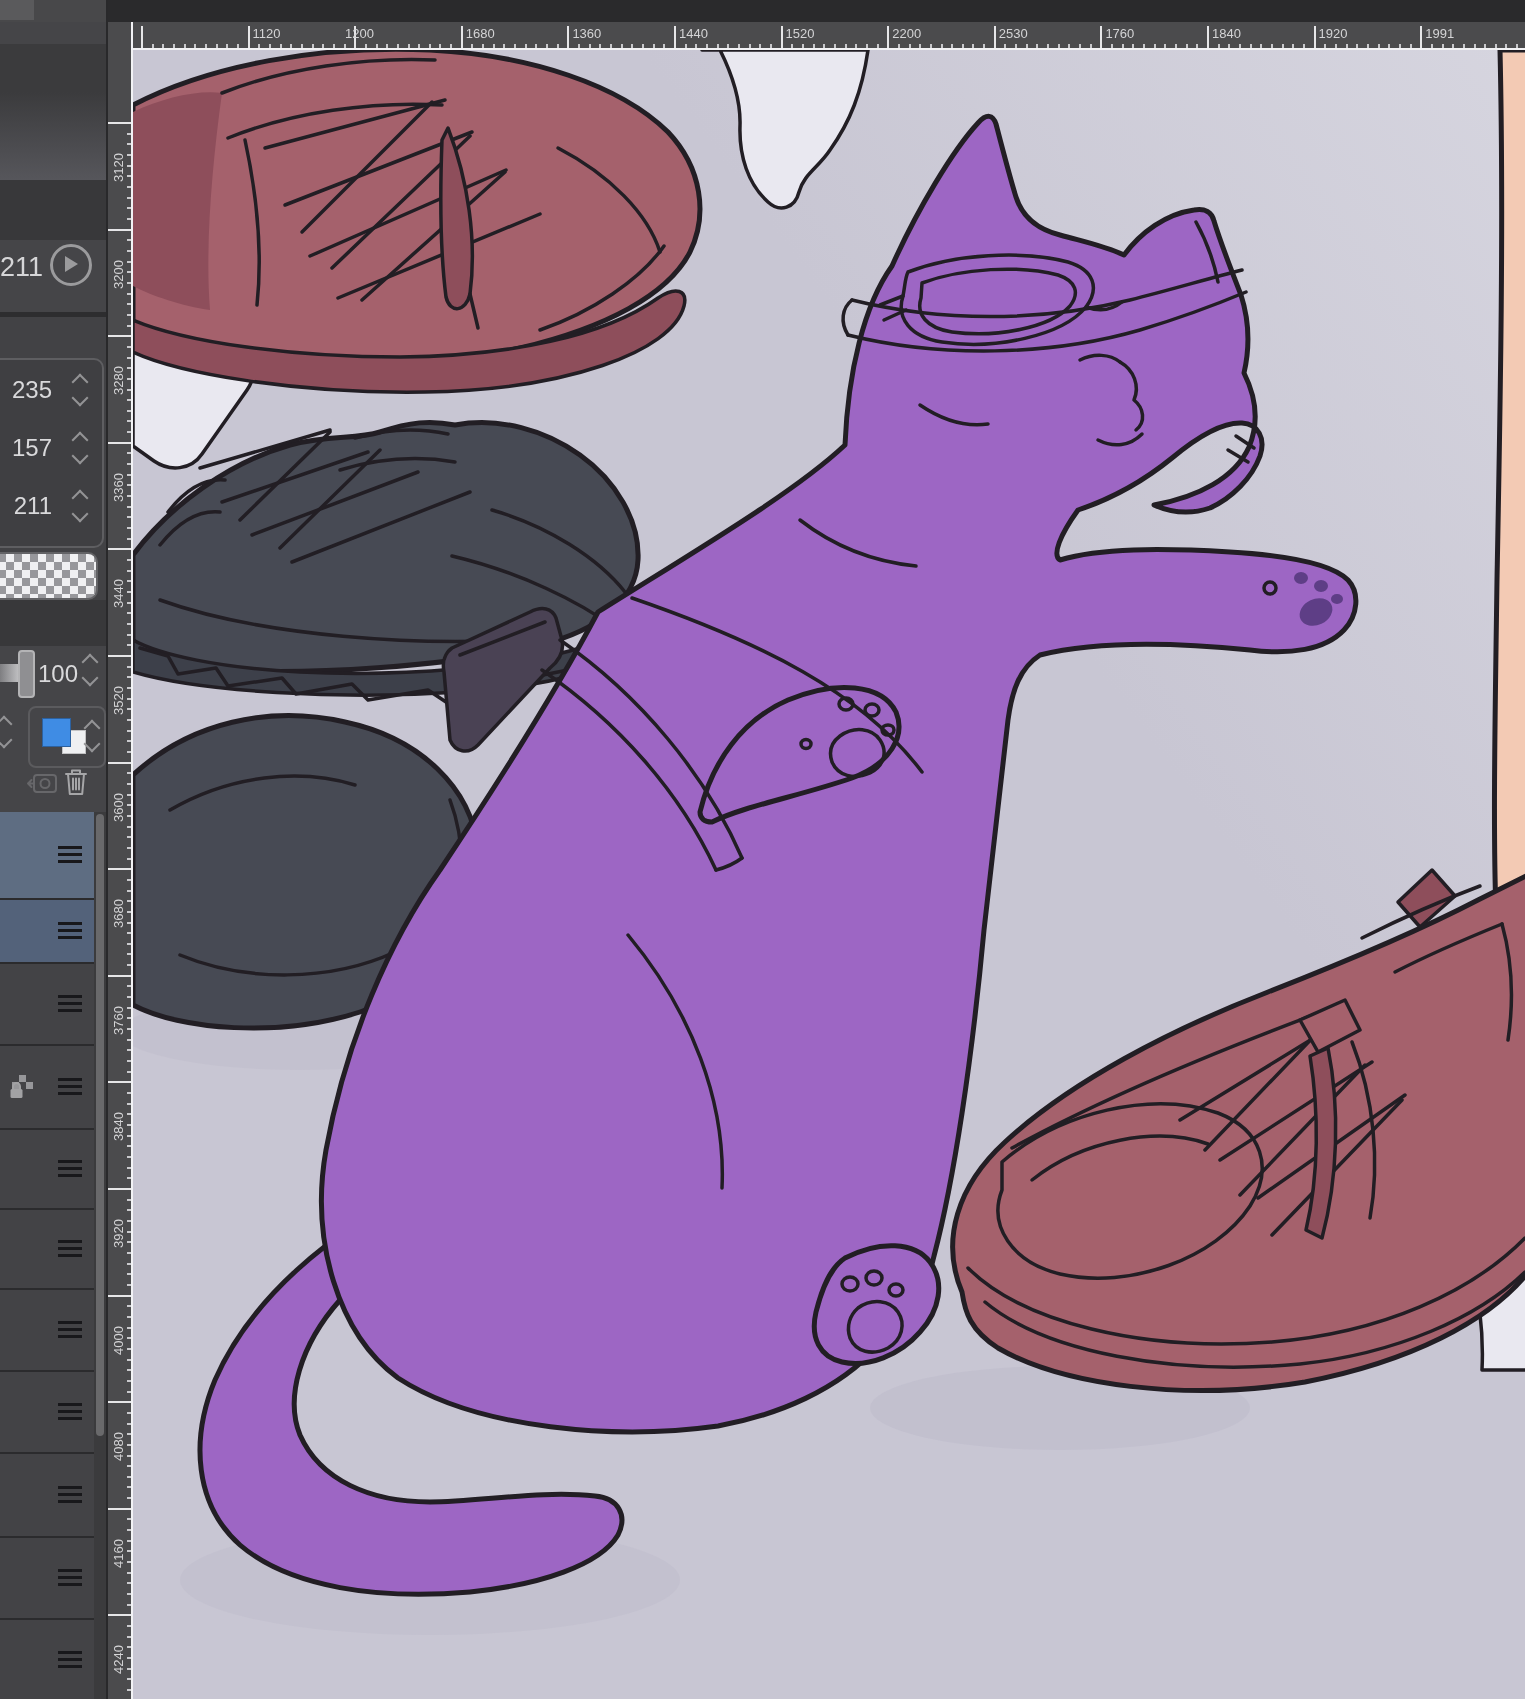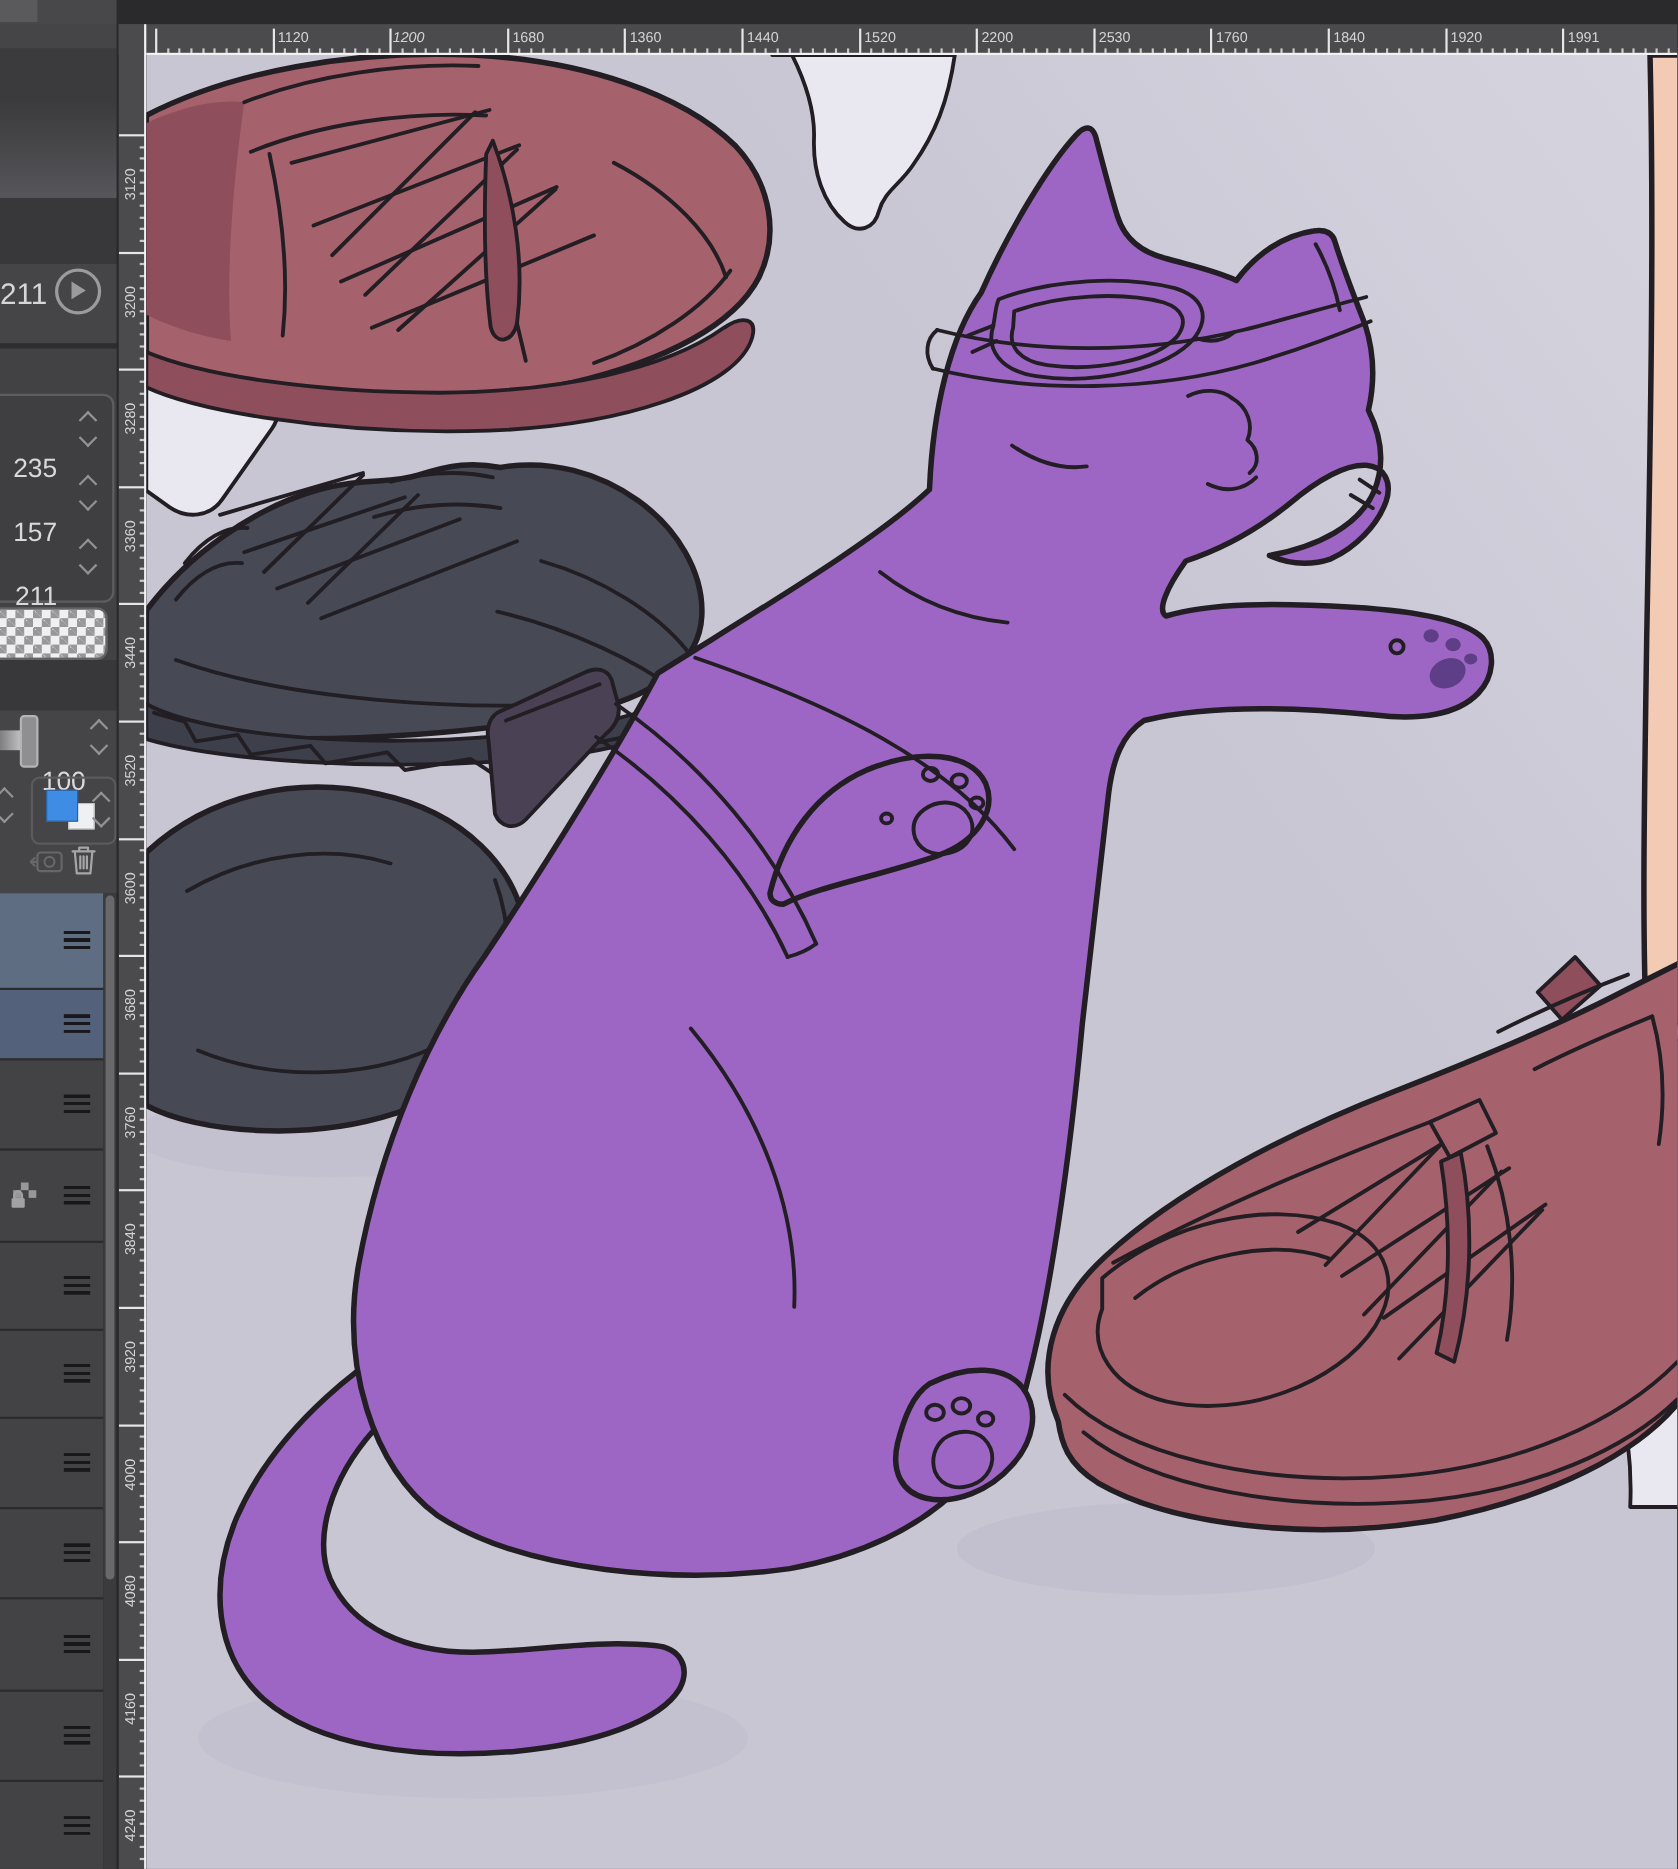--- a/index.html
+++ b/index.html
@@ -3,21 +3,21 @@
 <meta charset="utf-8">
 <style>
   html,body{margin:0;padding:0;background:#2a2a2c;}
   #app{position:relative;width:1525px;height:1699px;overflow:hidden;
        font-family:"Liberation Sans",sans-serif;-webkit-font-smoothing:antialiased;}
   
   #sidebar{position:absolute;left:0;top:0;width:108px;height:1699px;background:#414144;}
   .panel{position:absolute;left:0;width:108px;}
   .sep{position:absolute;left:0;width:108px;background:#2d2d2f;}
   #sidebar-edge{position:absolute;left:106px;top:0;width:2px;height:1699px;background:#29292b;}
-  .num{color:#d9d9db;font-size:24px;margin-top:37px;}
+  .num{color:#d9d9db;font-size:24px;}
   #tool-value{position:absolute;left:0px;top:252px;font-size:27px;color:#d6d6d8;}
   #circ-icon{position:absolute;left:50px;top:244px;width:36px;height:36px;border:3px solid #9b9b9d;border-radius:50%;}
   #circ-icon .tri{position:absolute;left:12px;top:9px;width:0;height:0;border-left:13px solid #9b9b9d;border-top:8px solid transparent;border-bottom:8px solid transparent;}
   #rgb-box{position:absolute;left:-14px;top:358px;width:114px;height:186px;background:#3f3f42;border:2px solid #5e5e61;border-radius:10px;}
   .val-row{position:absolute;left:0;width:110px;height:46px;}
   .val-row .num{position:absolute;right:46px;top:8px;}
   .stepper{position:absolute;right:8px;top:4px;width:20px;height:38px;}
   .chv{position:absolute;left:4px;width:10px;height:10px;border-right:2.5px solid #939395;border-bottom:2.5px solid #939395;}
   .chv.up{top:4px;transform:rotate(-135deg);}
   .chv.down{top:20px;transform:rotate(45deg);}
@@ -221,21 +221,21 @@
       <div class="tick-h" style="left: 150.26px;"></div>
       <div class="tick-h" style="left: 160.92px;"></div>
       <div class="tick-h" style="left: 171.58px;"></div>
       <div class="tick-h" style="left: 182.24px;"></div>
       <div class="tick-h" style="left: 192.9px;"></div>
       <div class="tick-h" style="left: 203.56px;"></div>
       <div class="tick-h" style="left: 214.22px;"></div>
       <div class="tick-h" style="left: 224.88px;"></div>
       <div class="tick-h" style="left: 235.54px;"></div>
       <div class="tick-h major" style="left: 246.2px;"></div>
-      <span class="hlabel" style="left: 249px; font-style: italic;">1200</span>
+      <span class="hlabel" style="left: 237px;">1200</span>
       <div class="tick-h" style="left: 256.86px;"></div>
       <div class="tick-h" style="left: 267.52px;"></div>
       <div class="tick-h" style="left: 278.18px;"></div>
       <div class="tick-h" style="left: 288.84px;"></div>
       <div class="tick-h" style="left: 299.5px;"></div>
       <div class="tick-h" style="left: 310.16px;"></div>
       <div class="tick-h" style="left: 320.82px;"></div>
       <div class="tick-h" style="left: 331.48px;"></div>
       <div class="tick-h" style="left: 342.14px;"></div>
       <div class="tick-h major" style="left: 352.8px;"></div>

